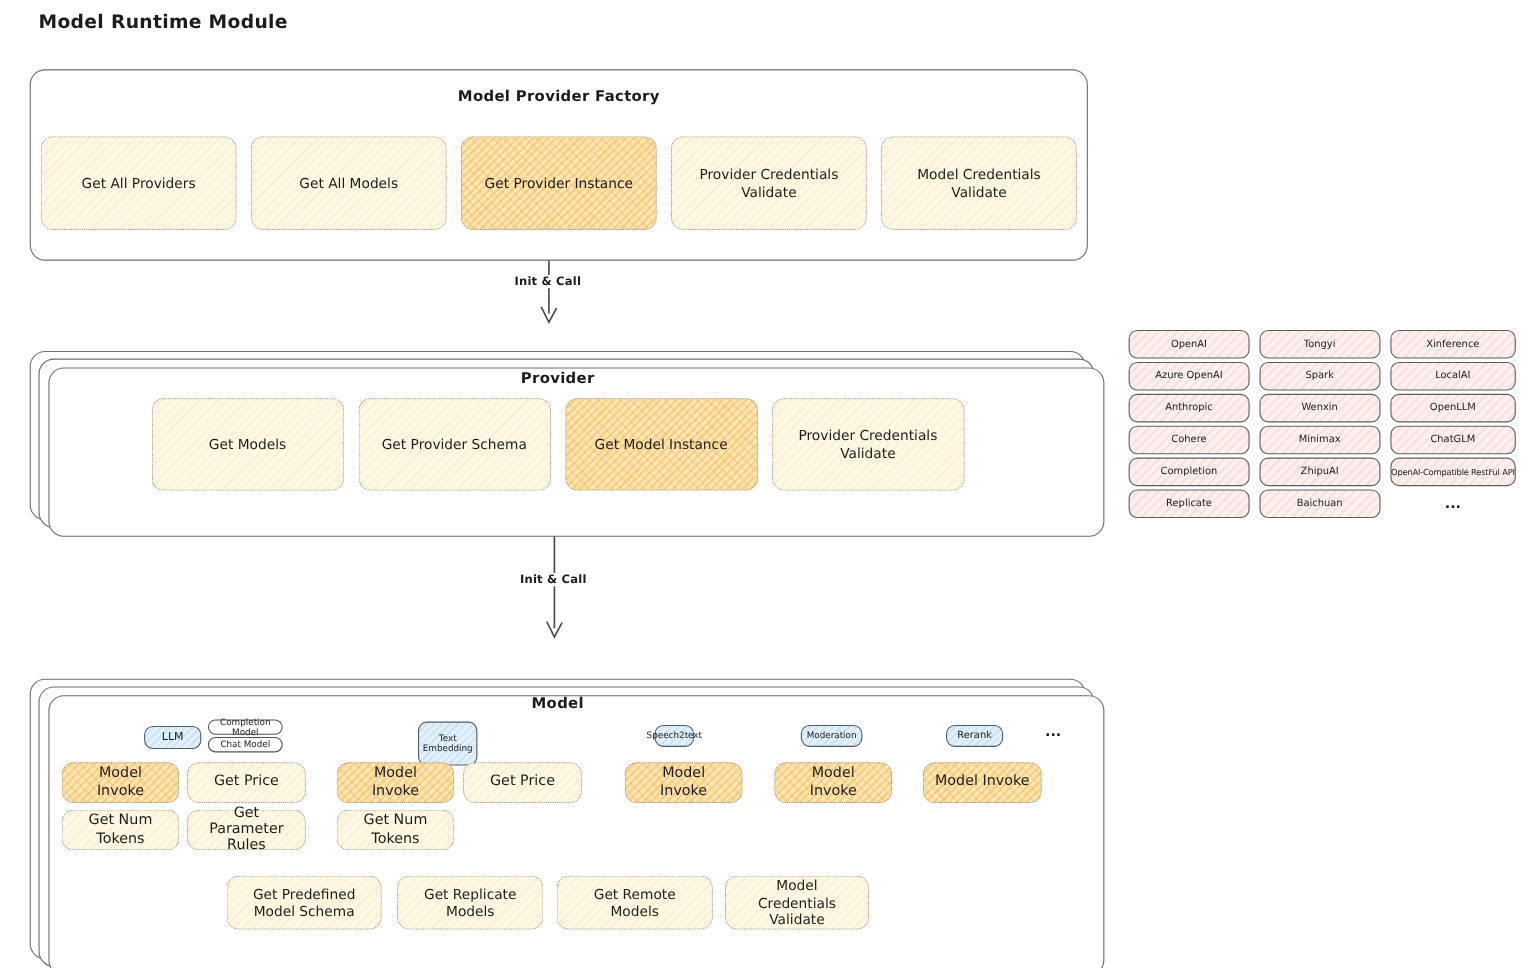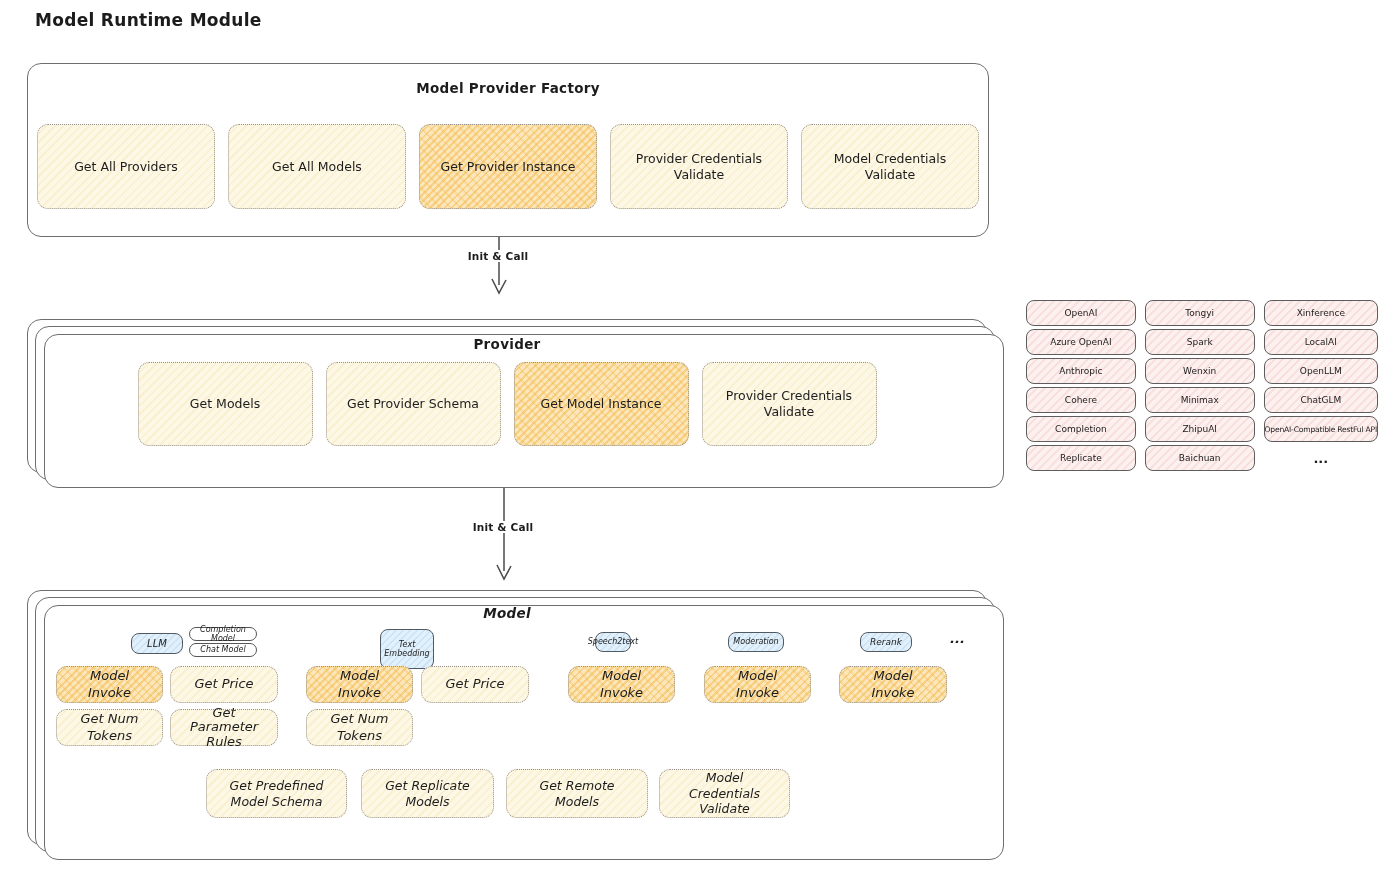--- a/index.html
+++ b/index.html
@@ -116,21 +116,21 @@
     <div class="vendor">OpenAI-Compatible RestFul API</div>
     <div class="grid-more">...</div>
   </div>
 
   <svg class="arrow" style="left:493px;top:481px;width:22px;height:100px;" viewBox="0 0 22 100">
     <line x1="11" y1="0" x2="11" y2="90"></line>
     <polyline points="4,84 11,98 18,85"></polyline>
   </svg>
   <span class="arrow-label" style="left:503px;top:521px;">Init &amp; Call</span>
 
-  <section class="bigbox stacked" style="left:27px;top:574px;width:958px;height:253px;font-style:italic;">
+  <section class="bigbox stacked" style="left:27px;top:601px;width:958px;height:253px;">
     <div class="box-title" style="top:14px;">Model</div>
 
     <div class="tag" style="left:103px;top:42px;width:52px;height:21px;font-size:10px;">LLM</div>
     <div class="tag white" style="left:161px;top:36px;width:68px;height:14px;">Completion Model</div>
     <div class="tag white" style="left:161px;top:52px;width:68px;height:14px;">Chat Model</div>
     <div class="tag" style="left:352px;top:38px;width:54px;height:40px;padding:1px 4px;">Text Embedding</div>
     <div class="tag" style="left:567px;top:41px;width:36px;height:20px;">Speech2text</div>
     <div class="tag" style="left:700px;top:41px;width:56px;height:20px;">Moderation</div>
     <div class="tag" style="left:832px;top:41px;width:52px;height:20px;font-size:9px;">Rerank</div>
     <div class="model-more" style="left:922px;top:40px;">...</div>

